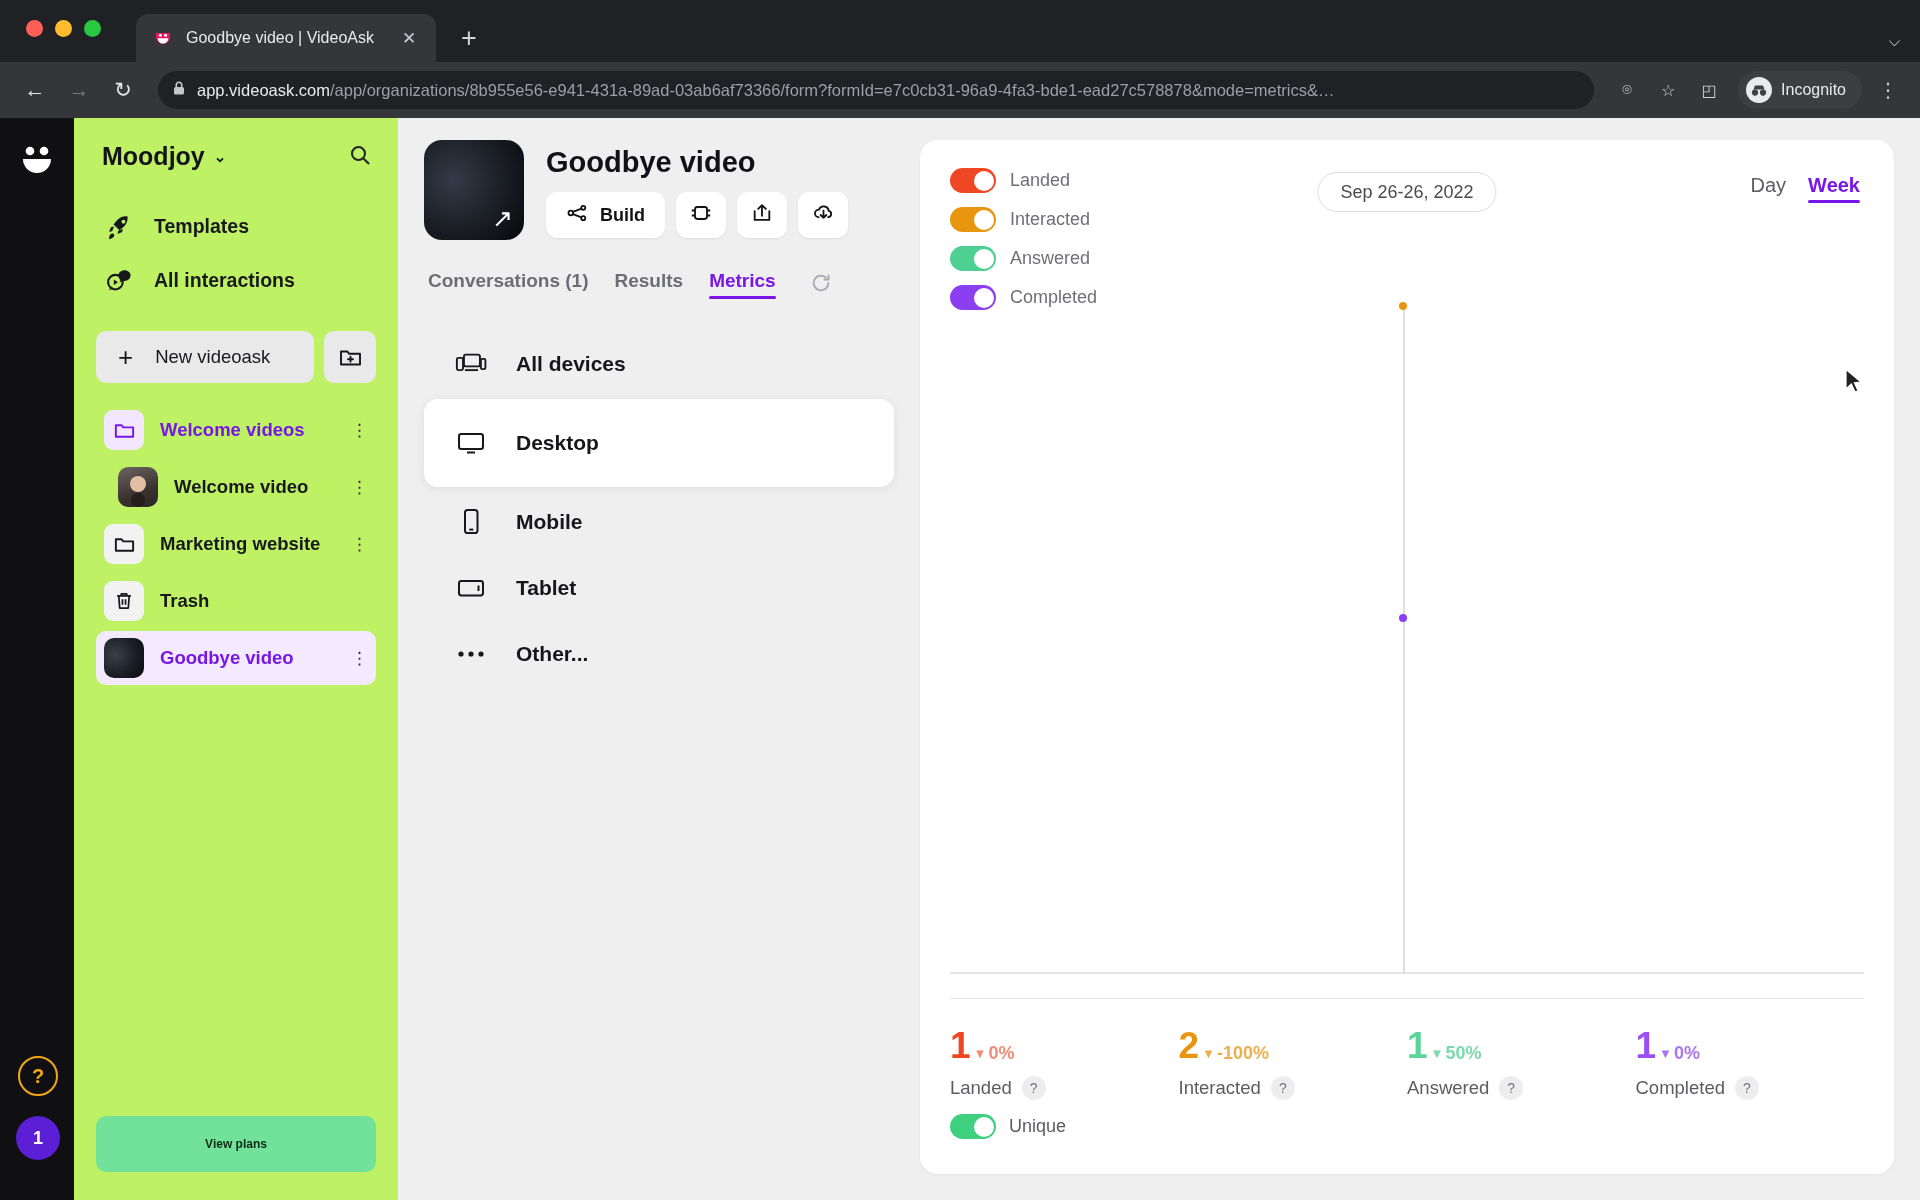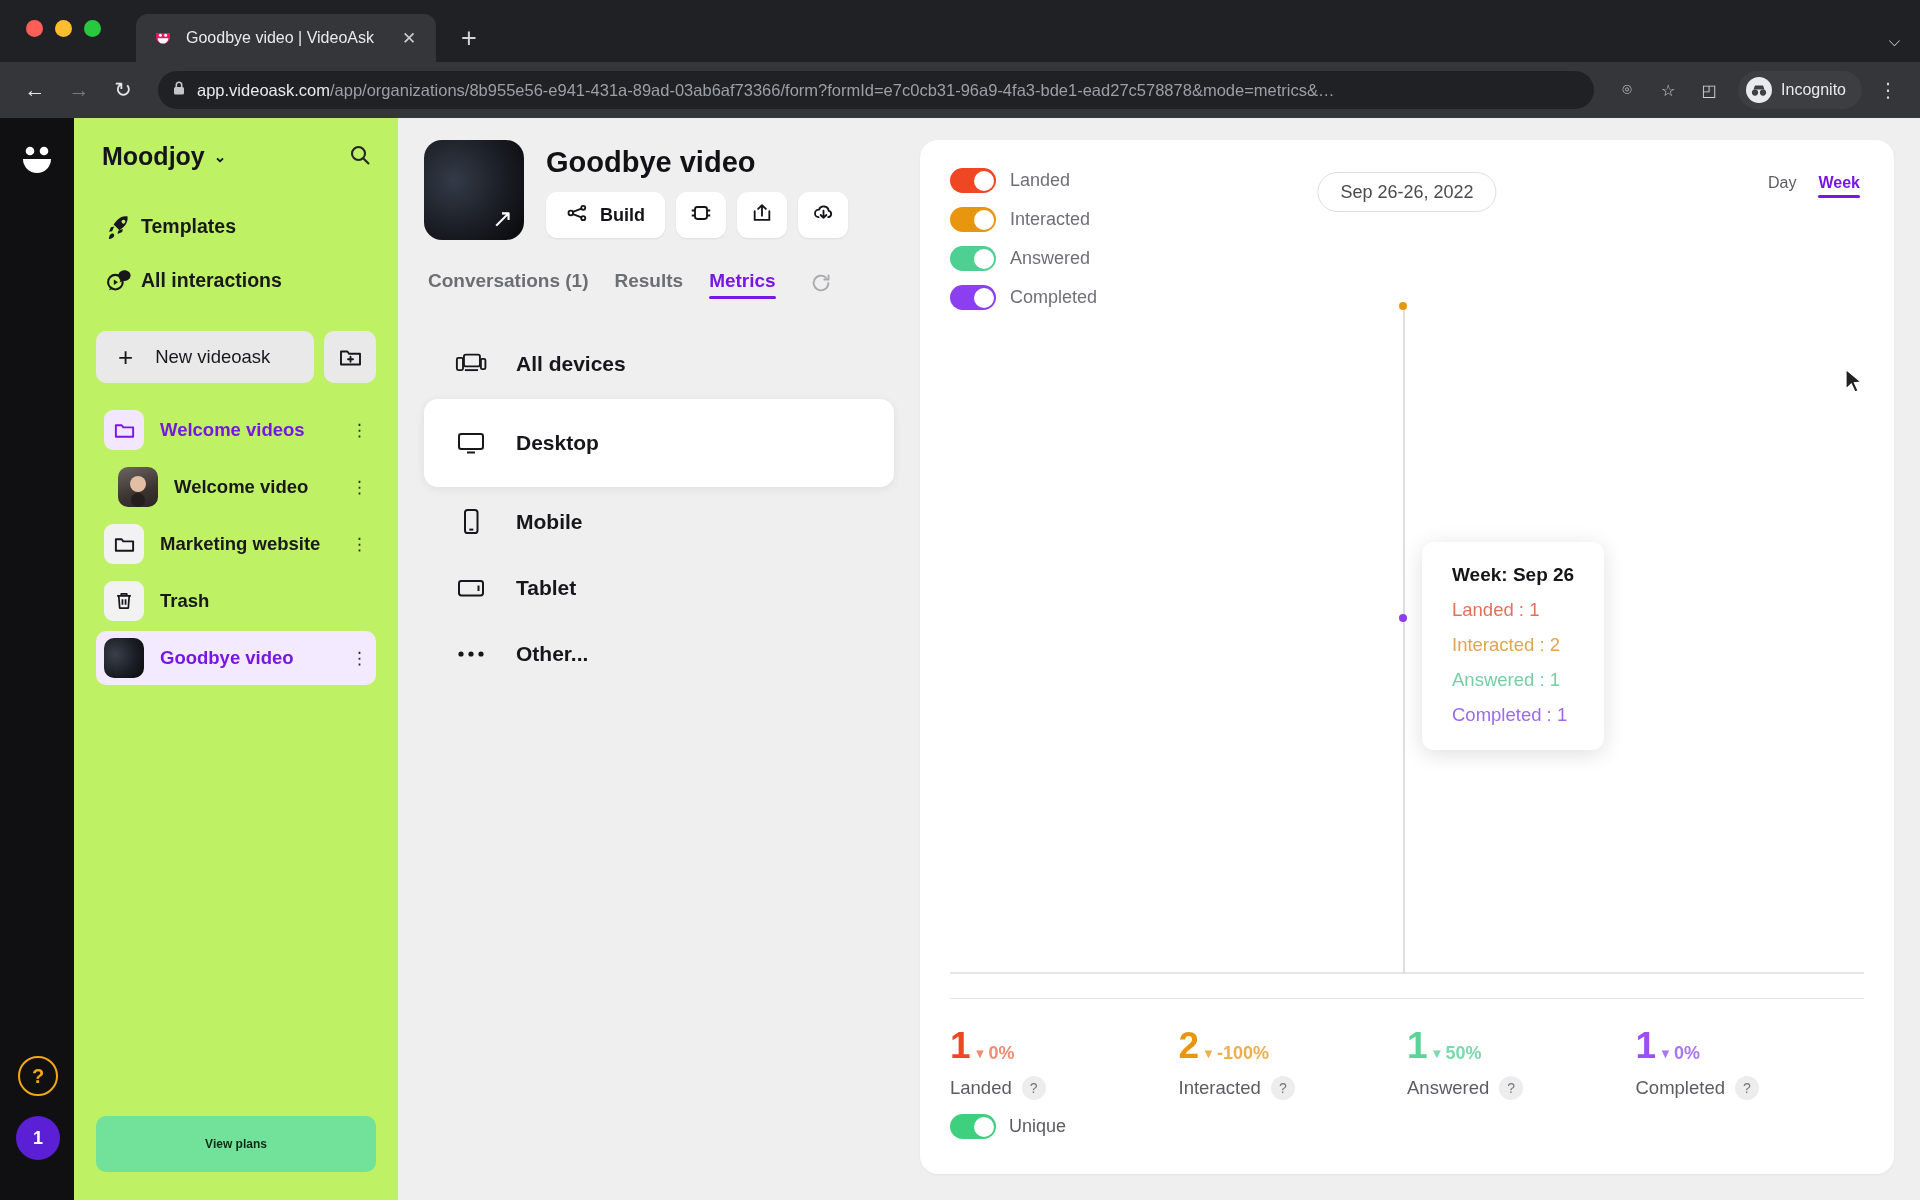--- a/index.html
+++ b/index.html
@@ -68,21 +68,21 @@
                  font-size: 18px; font-weight: 600; }
 
   .sidebar { width: 324px; background: #bef264; flex-shrink: 0; display: flex; flex-direction: column;
              padding: 0 22px; position: relative; }
   .org-row { display: flex; align-items: center; justify-content: space-between; padding: 24px 4px 8px 6px; }
   .org-name { font-size: 25px; font-weight: 700; color: #14141a; display: flex; align-items: center; gap: 9px; }
   .chev { font-size: 15px; color: #14141a; }
   .search-ic { color: #232329; }
 
   .navlist { margin-top: 22px; display: flex; flex-direction: column; gap: 4px; }
-  .navitem { display: flex; align-items: center; gap: 7px; padding: 10px 8px; border-radius: 10px; cursor: pointer; }
+  .navitem { display: flex; align-items: center; gap: 20px; padding: 10px 8px; border-radius: 10px; cursor: pointer; }
   .navitem .ic { width: 30px; height: 30px; display: flex; align-items: center; justify-content: center; }
   .navitem .lbl { font-size: 19.5px; font-weight: 600; color: #18181d; }
 
   .newvideoask-row { margin-top: 26px; display: flex; gap: 10px; align-items: center; }
   .nv-btn { flex: 1; height: 52px; background: #e9e9e9; border-radius: 10px; display: flex; align-items: center;
             gap: 22px; padding-left: 22px; }
   .nv-btn .plus { font-size: 26px; font-weight: 400; color: #18181d; line-height: 1; }
   .nv-btn .lbl { font-size: 18.5px; font-weight: 400; color: #18181d; }
   .nf-btn { width: 52px; height: 52px; background: #e9e9e9; border-radius: 10px; display: flex;
             align-items: center; justify-content: center; }
@@ -147,21 +147,21 @@
   .toggle { width: 46px; height: 25px; border-radius: 13px; position: relative; flex-shrink: 0; }
   .toggle::after { content: ""; position: absolute; top: 2.5px; right: 2.5px; width: 20px; height: 20px;
                    border-radius: 50%; background: #fff; }
   .leg-lbl { font-size: 18px; color: #6f6f78; }
 
   .daterange { position: absolute; left: 50%; transform: translateX(-50%); top: 32px;
                height: 40px; border: 1.4px solid #dededf; border-radius: 21px; display: flex;
                align-items: center; padding: 0 22px; font-size: 18px; color: #4a4a52; }
 
   .dw-row { position: absolute; right: 34px; top: 34px; display: flex; align-items: flex-end; gap: 22px; }
-  .dw { font-size: 16px; color: #5c5c66; padding-bottom: 6px; position: relative; }
+  .dw { font-size: 20px; color: #5c5c66; padding-bottom: 6px; position: relative; }
   .dw.active { color: #7816e8; font-weight: 700; }
   .dw.active::after { content: ""; position: absolute; left: 0; right: 0; bottom: 0; height: 3.5px;
                       background: #7816e8; border-radius: 2px; }
 
   .plot { position: absolute; left: 30px; right: 30px; top: 130px; bottom: 200px; }
   .axis-line { position: absolute; left: 0; right: 0; bottom: 0; height: 1.6px; background: #e6e6e8; }
   .vline { position: absolute; width: 1.6px; background: #dfdfe2; }
   .pt { position: absolute; width: 8px; height: 8px; border-radius: 50%; transform: translate(-50%, -50%); }
 
   .tooltip { position: absolute; background: #fff; border-radius: 12px; box-shadow: 0 4px 22px rgba(0,0,0,.13);
@@ -491,27 +491,20 @@
           <div class="dw">Day</div>
           <div class="dw active">Week</div>
         </div>
 
         <div class="plot">
           <div class="axis-line"></div>
           <div class="vline" style="left:453px; top:36px; bottom:0;"></div>
           <div class="pt" style="left:453px; top:36px; background:#e8960f;"></div>
           <div class="pt" style="left:453px; top:348px; background:#8b3ff0;"></div>
 
-          <div class="tooltip" style="left:472px; top:272px;">
-            <div class="tt-title">Week: Sep 26</div>
-            <div class="tt-row" style="color:#e2705b">Landed : 1</div>
-            <div class="tt-row" style="color:#e0a54e">Interacted : 2</div>
-            <div class="tt-row" style="color:#76cfa4">Answered : 1</div>
-            <div class="tt-row" style="color:#9b6bea">Completed : 1</div>
-          </div>
         </div>
 
         <div class="stats">
           <div class="stat">
             <div class="stat-top">
               <span class="stat-num" style="color:#ef4724">1</span>
               <span class="stat-delta" style="color:#f08c73">
                 <span class="tri">▼</span>
                 <span>0%</span>
               </span>

